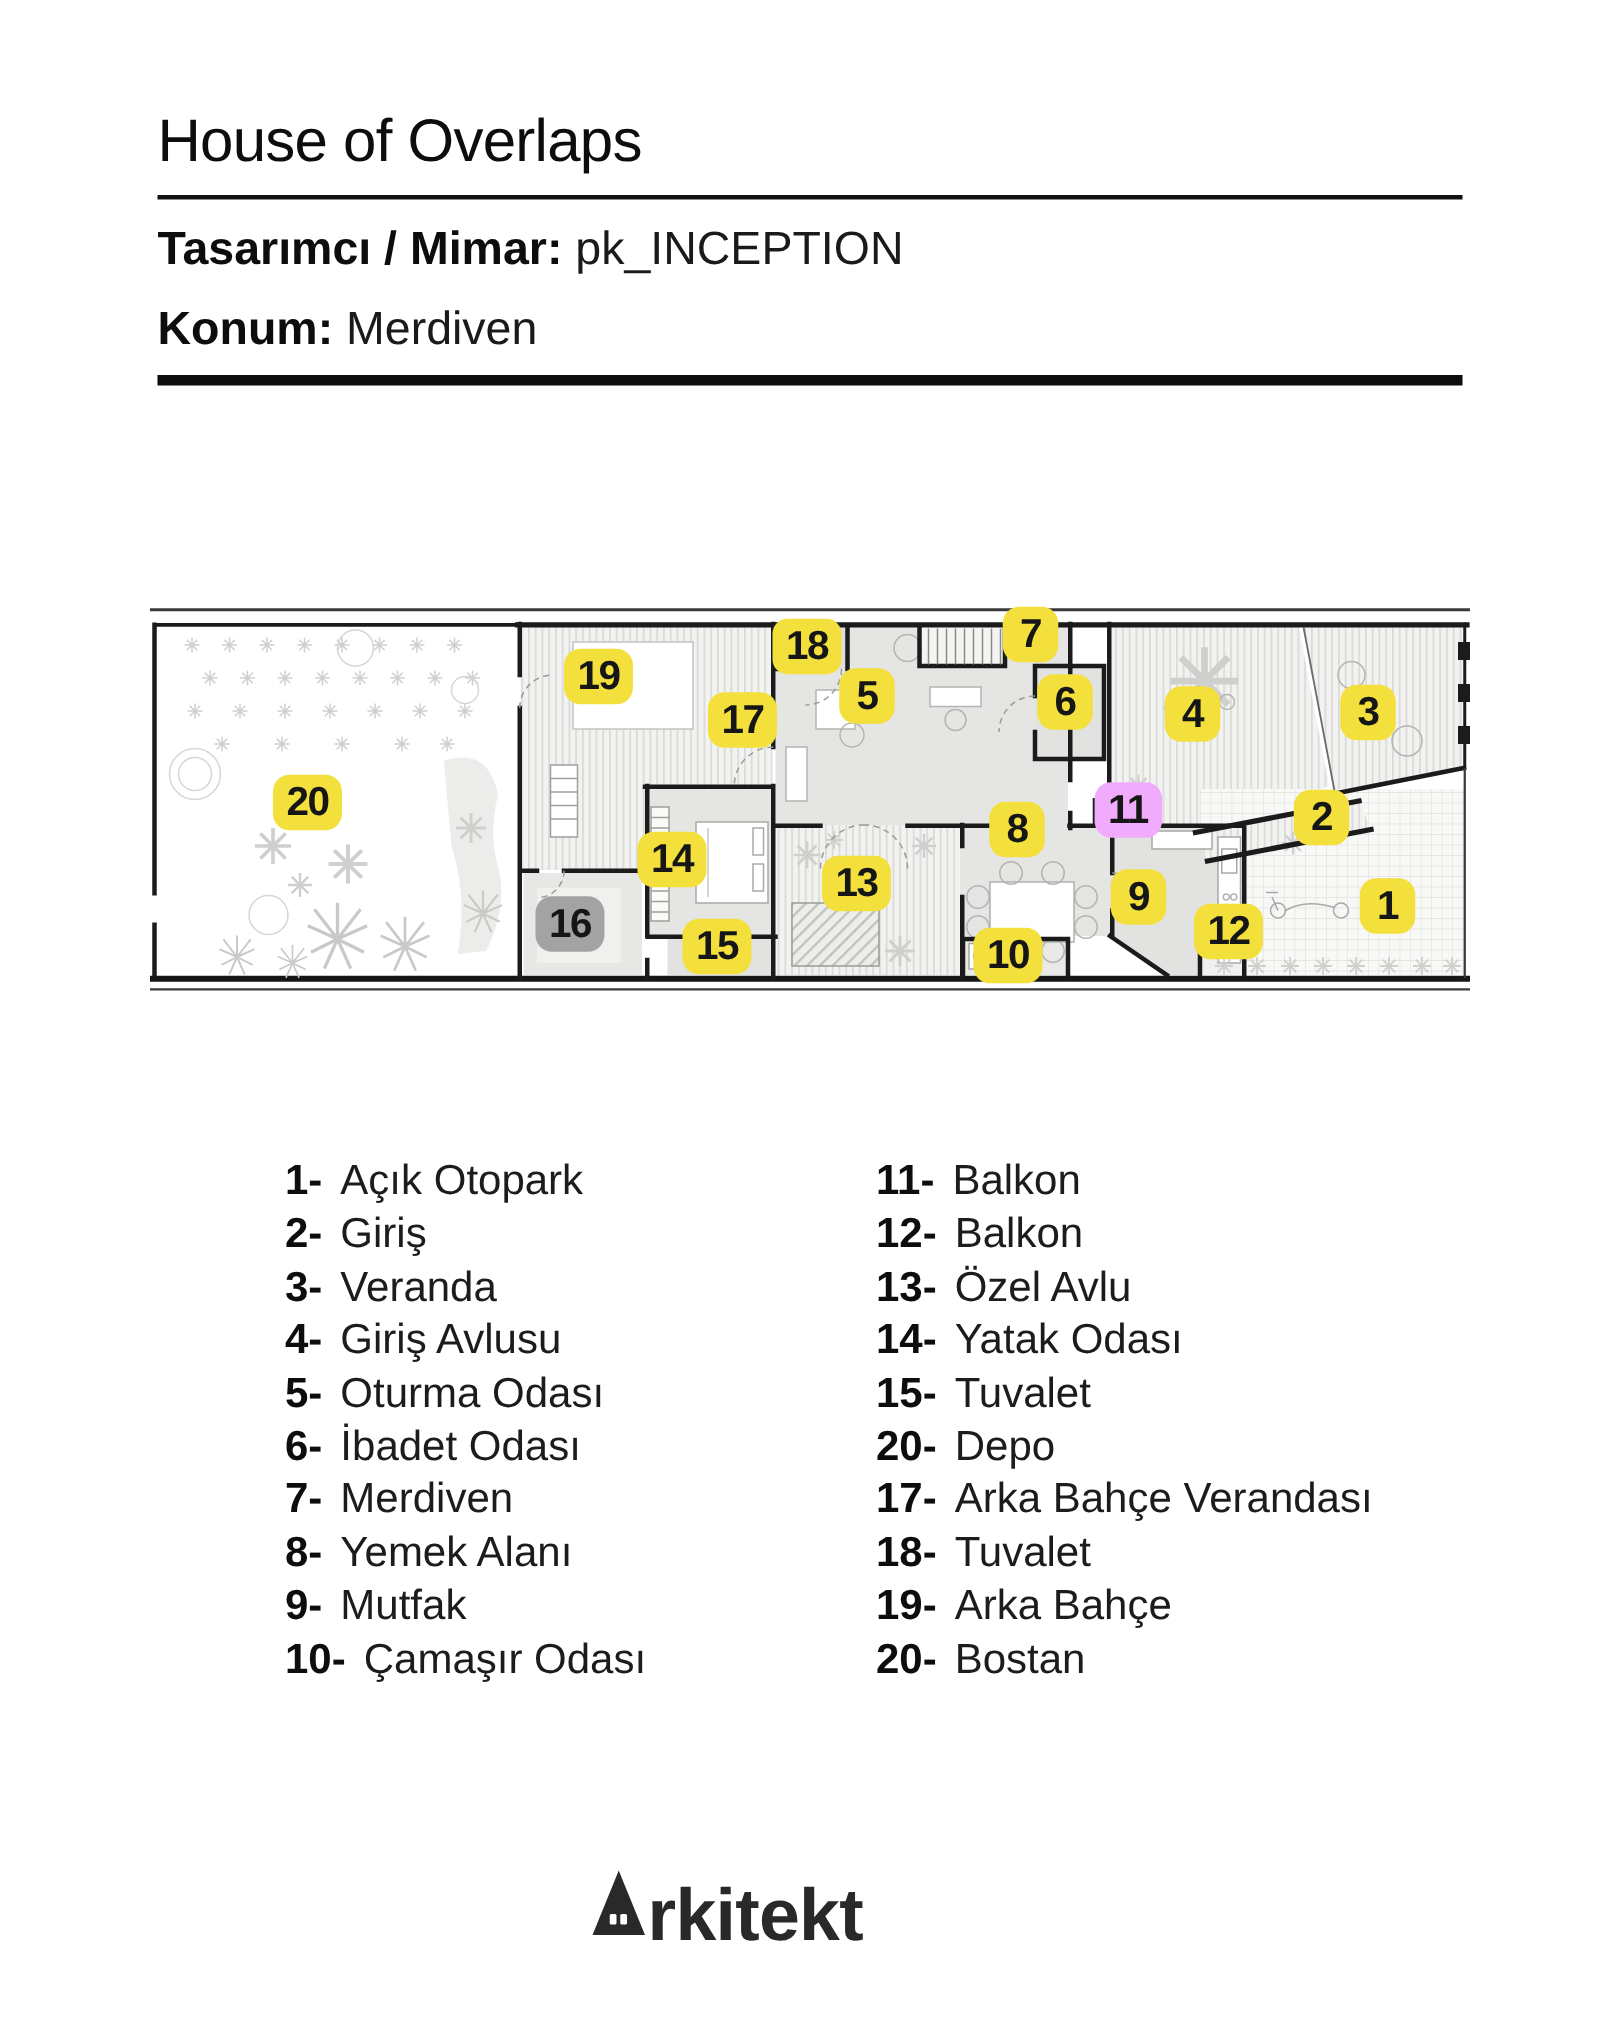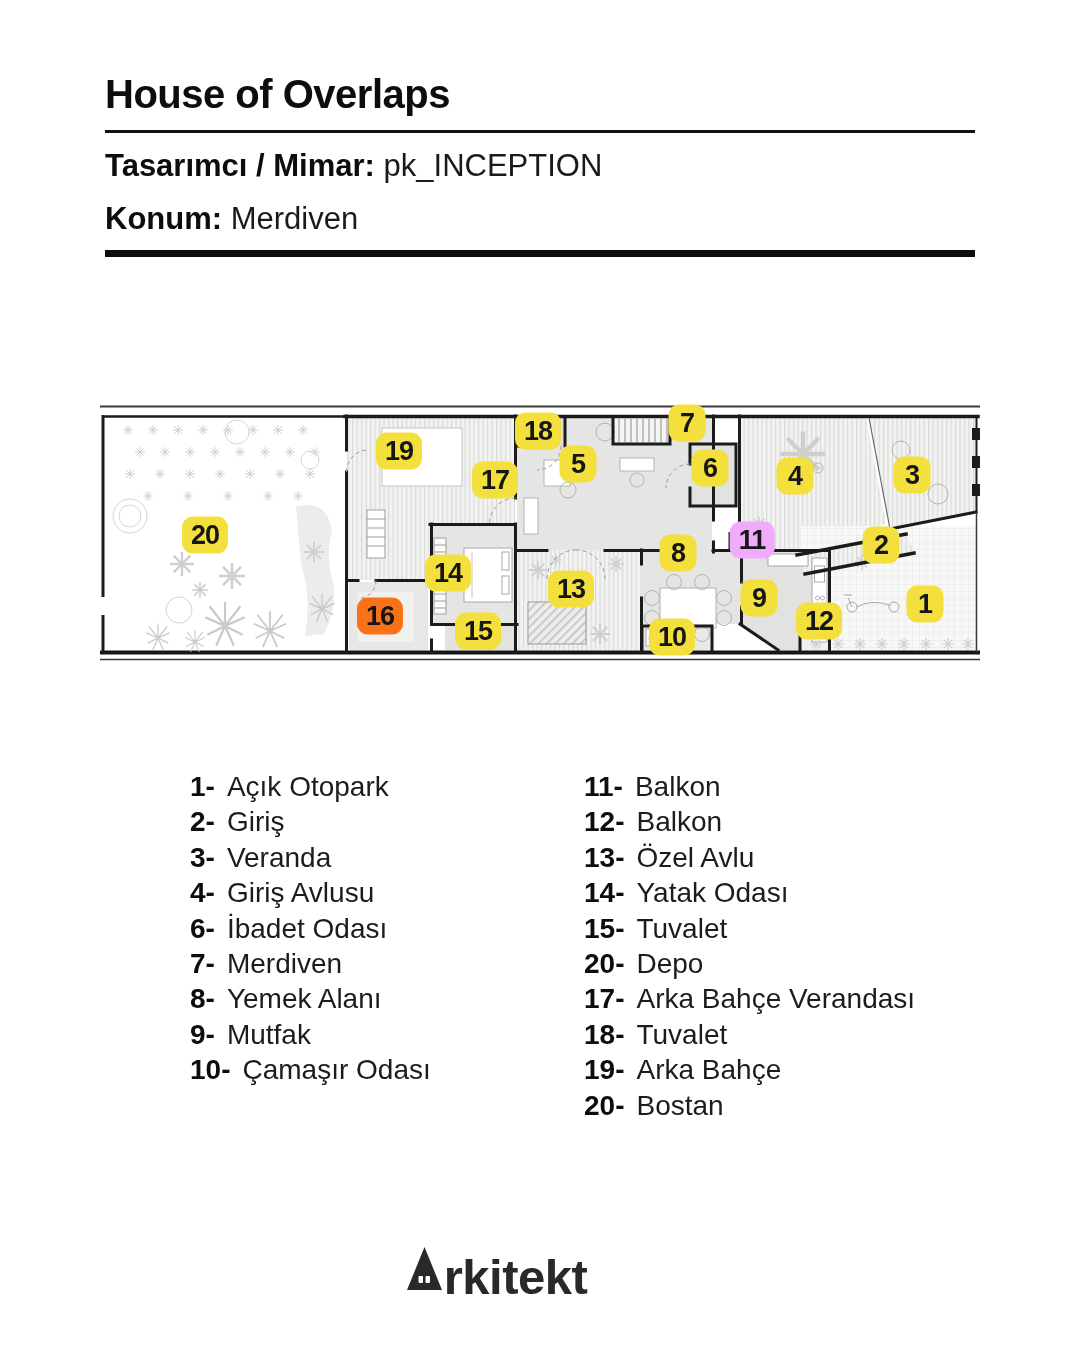--- a/index.html
+++ b/index.html
@@ -1,21 +1,21 @@
 <!DOCTYPE html>
 <html><head>
 <meta charset="utf-8">
 <style>
   html,body{margin:0;padding:0;background:#ffffff;}
   .page{position:relative;width:1080px;height:1350px;background:#fff;color:#111;
         font-family:"Liberation Sans", sans-serif;overflow:hidden;}
 
   
   .header{position:absolute;left:105px;top:72px;width:870px;}
-  .title{font-size:40px;font-weight:bold;margin:0;letter-spacing:-0.5px;color:#0d0d0d;}
+  .title{font-size:40px;font-weight:normal;margin:0;letter-spacing:-0.5px;color:#0d0d0d;}
   .rule-thin{height:3px;background:#121212;margin-top:13px;}
   .meta{font-size:31px;margin:13px 0 0 0;line-height:40px;color:#1a1a1a;}
   .meta .lbl{font-weight:bold;color:#0d0d0d;}
   .rule-thick{height:7px;background:#0d0d0d;margin-top:11px;}
 
   
   .plan{position:absolute;left:100px;top:402px;width:880px;height:260px;}
   .plan svg{position:absolute;left:0;top:0;}
   .labels{position:absolute;left:0;top:0;width:100%;height:100%;}
   .badge{position:absolute;transform:translate(-50%,-50%);
@@ -25,21 +25,21 @@
   
   .legend{position:absolute;left:190px;top:769px;width:800px;height:365px;font-size:28px;}
   .legend ul{list-style:none;margin:0;padding:0;position:absolute;top:0;white-space:nowrap;}
   .legend ul.lcol{left:0;}
   .legend ul.rcol{left:394px;}
   .legend li{line-height:35.4px;color:#1c1c1c;}
   .legend li b{font-weight:bold;color:#0d0d0d;}
   .legend li .room{margin-left:12px;}
 
   
-  .footer{position:absolute;left:12px;top:1246px;width:969px;text-align:center;}
+  .footer{position:absolute;left:0;top:1246px;width:969px;text-align:center;}
   .logo{display:inline-flex;align-items:flex-end;color:#29292a;}
   .logo svg{display:block;margin:0 1px 7px 0;}
   .logo .brand-rest{font-size:49px;font-weight:bold;letter-spacing:-0.5px;line-height:42px;}
 </style>
 </head>
 <body>
 
 <div class="page">
 
   <div class="header">
@@ -280,34 +280,35 @@
         <div class="badge" style="left: 69.3182%; top: 25.3846%; background: rgb(243, 224, 60); color: rgb(22, 22, 22);">6</div>
         <div class="badge" style="left: 66.7045%; top: 8.07692%; background: rgb(243, 224, 60); color: rgb(22, 22, 22);">7</div>
         <div class="badge" style="left: 65.6818%; top: 58.0769%; background: rgb(243, 224, 60); color: rgb(22, 22, 22);">8</div>
         <div class="badge" style="left: 74.8864%; top: 75.3846%; background: rgb(243, 224, 60); color: rgb(22, 22, 22);">9</div>
         <div class="badge" style="left: 65%; top: 90.3846%; background: rgb(243, 224, 60); color: rgb(22, 22, 22);">10</div>
         <div class="badge" style="left: 74.0909%; top: 53.0769%; background: #f0abfc; color: rgb(22, 22, 22);">11</div>
         <div class="badge" style="left: 81.7045%; top: 84.2308%; background: rgb(243, 224, 60); color: rgb(22, 22, 22);">12</div>
         <div class="badge" style="left: 53.5227%; top: 71.9231%; background: rgb(243, 224, 60); color: rgb(22, 22, 22);">13</div>
         <div class="badge" style="left: 39.5455%; top: 65.7692%; background: rgb(243, 224, 60); color: rgb(22, 22, 22);">14</div>
         <div class="badge" style="left: 42.9545%; top: 88.0769%; background: rgb(243, 224, 60); color: rgb(22, 22, 22);">15</div>
-        <div class="badge" style="left: 31.8182%; top: 82.3077%; background: #f97316; color: rgb(22, 22, 22);">16</div>
+        <div class="badge" style="left: 31.8182%; top: 82.3077%; background: #a3a3a3; color: rgb(22, 22, 22);">16</div>
         <div class="badge" style="left: 44.8864%; top: 30%; background: rgb(243, 224, 60); color: rgb(22, 22, 22);">17</div>
         <div class="badge" style="left: 49.7727%; top: 11.1538%; background: rgb(243, 224, 60); color: rgb(22, 22, 22); border-radius: 10px;">18</div>
         <div class="badge" style="left: 33.9773%; top: 18.8462%; background: rgb(243, 224, 60); color: rgb(22, 22, 22);">19</div>
         <div class="badge" style="left: 11.9318%; top: 51.1538%; background: rgb(243, 224, 60); color: rgb(22, 22, 22);">20</div>
       </div>
   </div>
 
   <div class="legend">
     <ul class="lcol">
         <li><b>1-</b><span class="room">Açık Otopark</span></li>
         <li><b>2-</b><span class="room">Giriş</span></li>
         <li><b>3-</b><span class="room">Veranda</span></li>
         <li><b>4-</b><span class="room">Giriş Avlusu</span></li>
+        <li><b>5-</b><span class="room">Oturma Odası</span></li>
         <li><b>6-</b><span class="room">İbadet Odası</span></li>
         <li><b>7-</b><span class="room">Merdiven</span></li>
         <li><b>8-</b><span class="room">Yemek Alanı</span></li>
         <li><b>9-</b><span class="room">Mutfak</span></li>
         <li><b>10-</b><span class="room">Çamaşır Odası</span></li>
       </ul>
     <ul class="rcol">
         <li><b>11-</b><span class="room">Balkon</span></li>
         <li><b>12-</b><span class="room">Balkon</span></li>
         <li><b>13-</b><span class="room">Özel Avlu</span></li>

